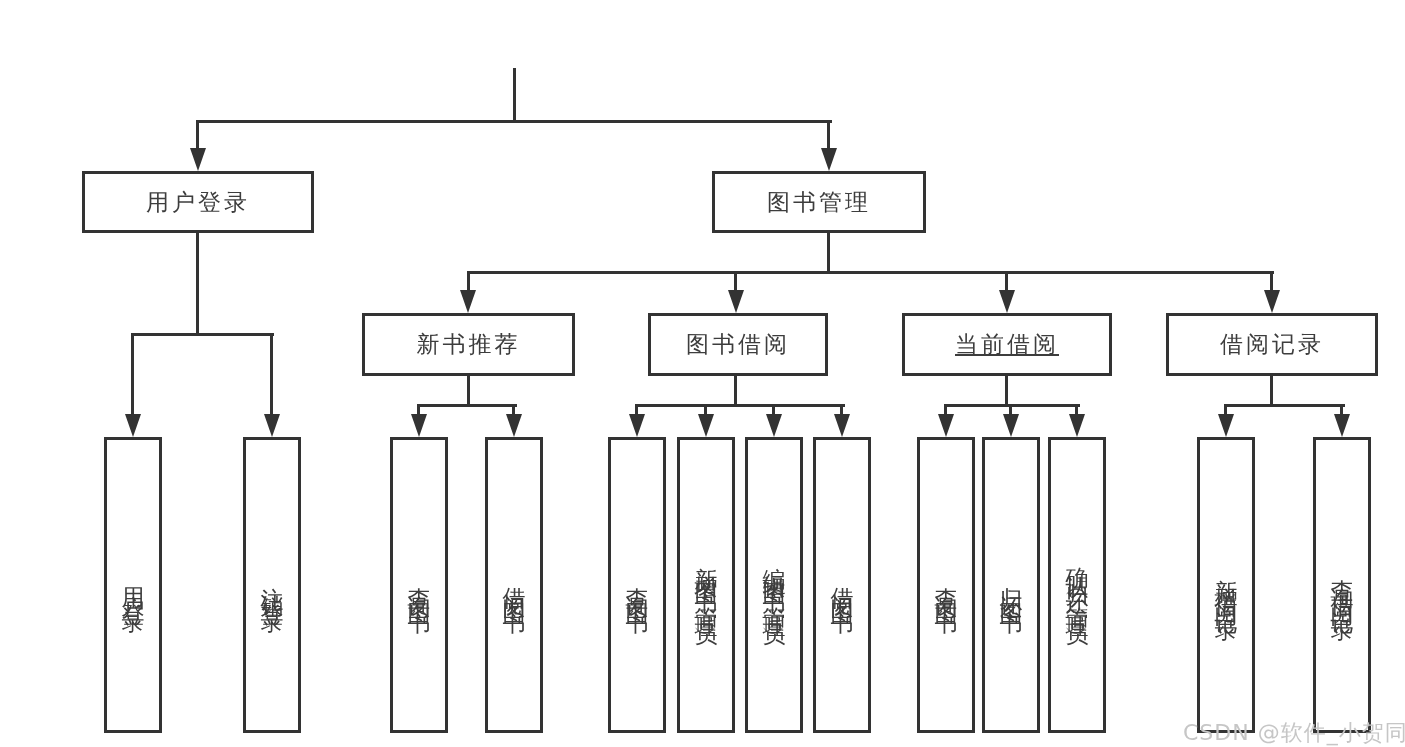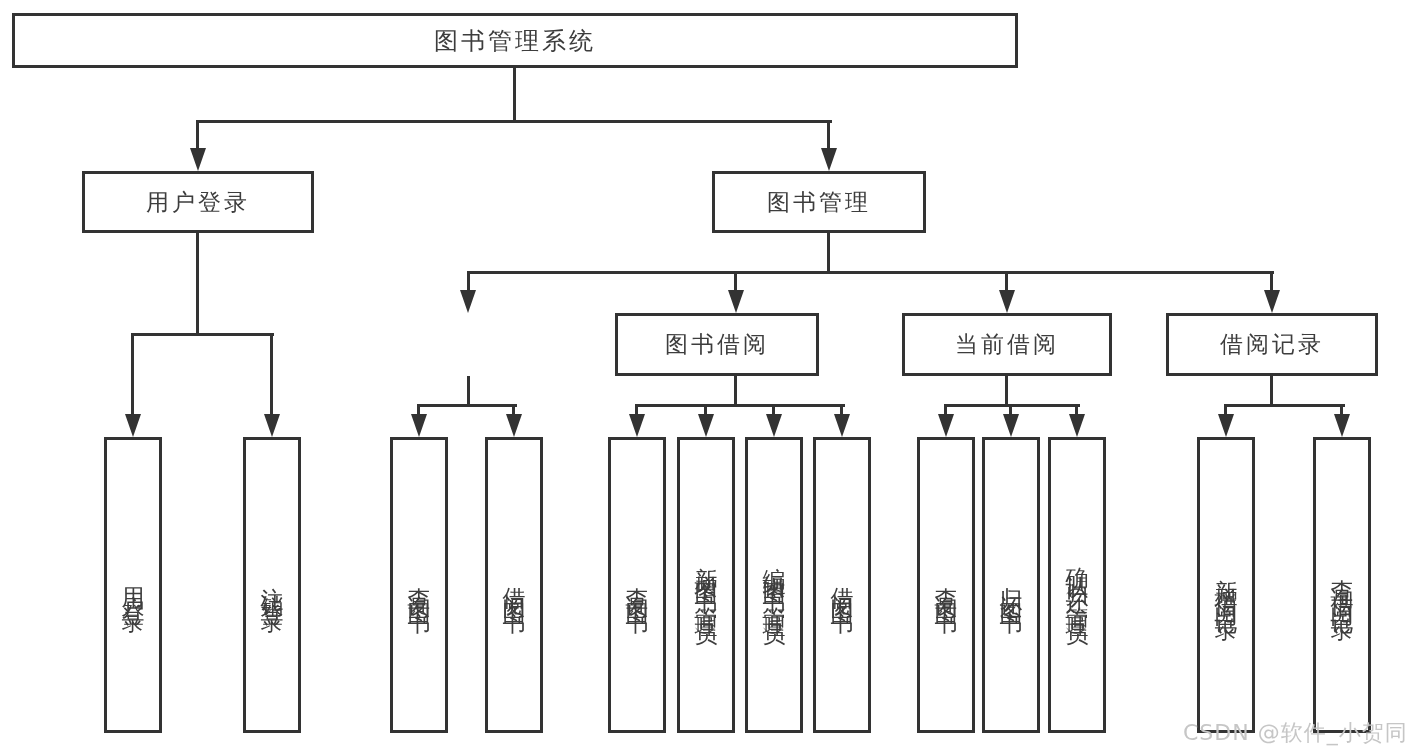--- a/index.html
+++ b/index.html
@@ -57,21 +57,20 @@
     color:var(--wm);
     white-space:nowrap;
     z-index:5;
   }
 </style>
 </head>
 <body>
 
 <div id="stage">
 
-  <div class="box hlabel rootlabel" style="left:12px;top:13px;width:1006px;height:55px;">图书管理系统</div>
 
   <div class="ln" style="left:513px;top:68px;width:3px;height:53px;"></div>
   <div class="ln" style="left:196px;top:120px;width:636px;height:3px;"></div>
   <div class="ln" style="left:196px;top:120px;width:3px;height:30px;"></div>
   <div class="ln" style="left:827px;top:120px;width:3px;height:30px;"></div>
   <div class="arw" style="left:190px;top:148px;"></div>
   <div class="arw" style="left:821px;top:148px;"></div>
 
   <div class="box hlabel" style="left:82px;top:171px;width:232px;height:62px;">用户登录</div>
   <div class="box hlabel" style="left:712px;top:171px;width:214px;height:62px;">图书管理</div>
@@ -87,22 +86,23 @@
   <div class="ln" style="left:467px;top:271px;width:807px;height:3px;"></div>
   <div class="ln" style="left:467px;top:271px;width:3px;height:21px;"></div>
   <div class="ln" style="left:734px;top:271px;width:3px;height:21px;"></div>
   <div class="ln" style="left:1005px;top:271px;width:3px;height:21px;"></div>
   <div class="ln" style="left:1270px;top:271px;width:3px;height:21px;"></div>
   <div class="arw" style="left:460px;top:290px;"></div>
   <div class="arw" style="left:728px;top:290px;"></div>
   <div class="arw" style="left:999px;top:290px;"></div>
   <div class="arw" style="left:1264px;top:290px;"></div>
 
-  <div class="box hlabel" style="left:615px;top:313px;width:204px;height:63px;">图书借阅</div>
-  <div class="box hlabel" style="left:902px;top:313px;width:210px;height:63px;">当前借阅</div>
+  <div class="box hlabel" style="left:362px;top:313px;width:213px;height:63px;">新书推荐</div>
+  <div class="box hlabel" style="left:648px;top:313px;width:180px;height:63px;">图书借阅</div>
+  <div class="box hlabel" style="left:902px;top:313px;width:210px;height:63px;text-decoration:underline;">当前借阅</div>
   <div class="box hlabel" style="left:1166px;top:313px;width:212px;height:63px;">借阅记录</div>
 
   <div class="ln" style="left:467px;top:376px;width:3px;height:30px;"></div>
   <div class="ln" style="left:417px;top:404px;width:100px;height:3px;"></div>
   <div class="ln" style="left:417px;top:404px;width:3px;height:12px;"></div>
   <div class="ln" style="left:512px;top:404px;width:3px;height:12px;"></div>
   <div class="arw" style="left:411px;top:414px;"></div>
   <div class="arw" style="left:506px;top:414px;"></div>
 
   <div class="ln" style="left:734px;top:376px;width:3px;height:30px;"></div>

